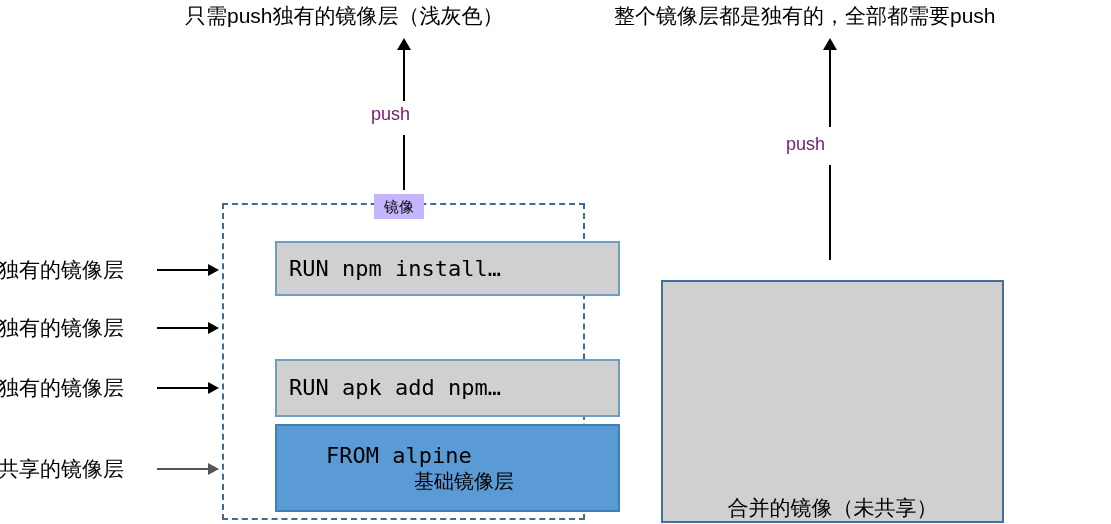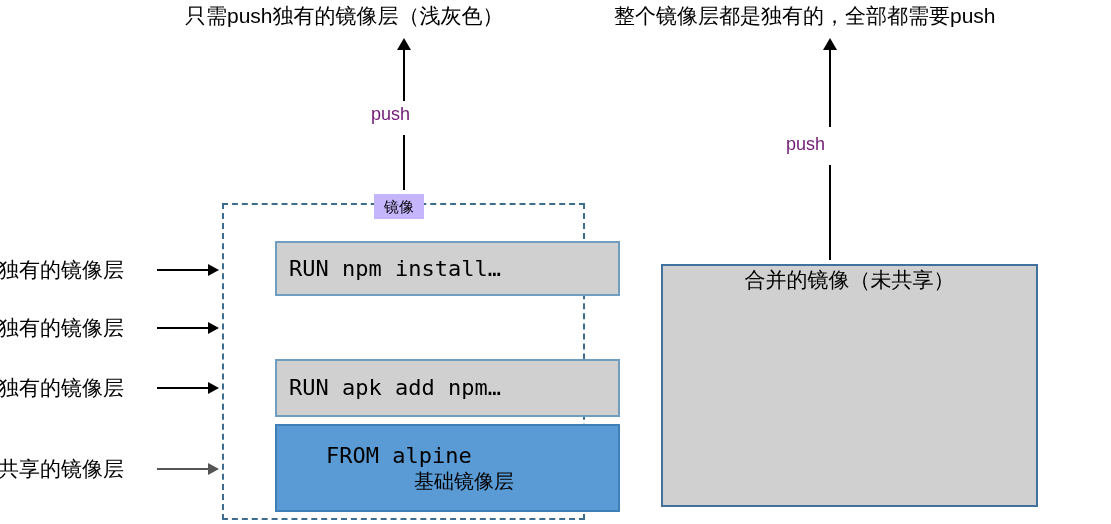--- a/index.html
+++ b/index.html
@@ -152,28 +152,28 @@
   #conn-line-2  { left: 157px; top: 387px; width: 54px; }
   #conn-head-2  { left: 208px; top: 382px; }
 
   #side-label-3 { left: -2px; top: 455px; }
   #conn-line-3  { left: 157px; top: 468px; width: 54px; }
   #conn-head-3  { left: 208px; top: 463px; }
 
   
   #merged-box {
     left: 661px;
-    top: 264px;
-    width: 377px;
+    top: 280px;
+    width: 343px;
     height: 243px;
     box-sizing: border-box;
     border: 2px solid #41719c;
     background: #d0d0d0;
     display: flex;
-    align-items: flex-start;
+    align-items: flex-end;
     justify-content: center;
   }
   #merged-box-label {
     font-size: 21px;
     line-height: 27px;
     white-space: nowrap;
     color: #000;
   }
 </style>
 </head>

